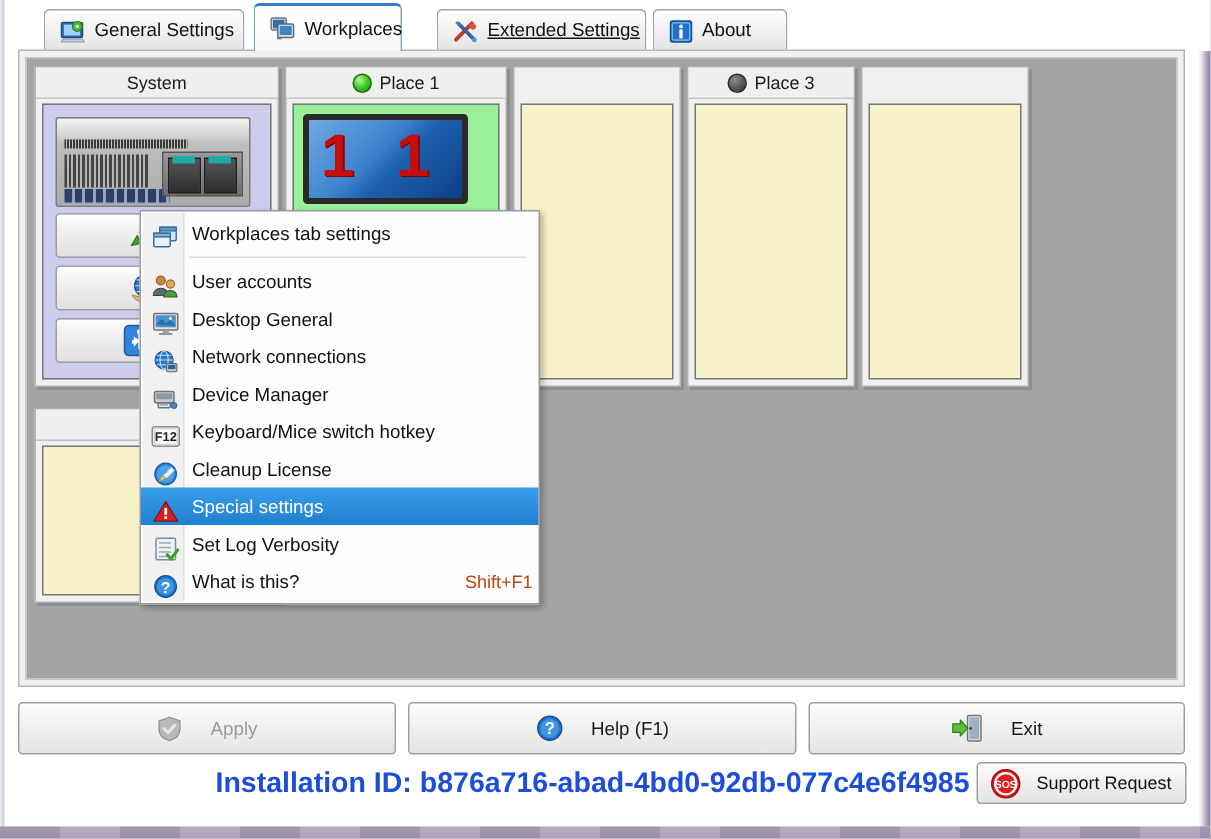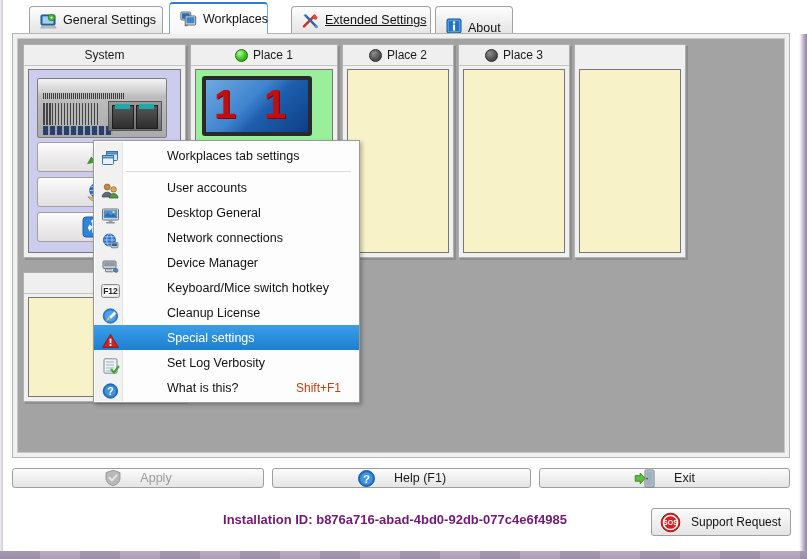--- a/index.html
+++ b/index.html
@@ -94,40 +94,40 @@
     color:#c40d0d;line-height:1;font-family:"Liberation Sans",sans-serif;
     text-shadow:1px 1px 0 #7a0606;}
 
   
   .ctxmenu{position:absolute;left:93px;top:140px;width:267px;
     box-sizing:border-box;background:#fdfdfd;border:1px solid #9a9a9a;
     box-shadow:2px 2px 4px rgba(0,0,0,.28);z-index:50;padding:2px 0;}
   .ctxmenu .gutter{position:absolute;left:1px;top:1px;bottom:1px;width:27px;
     background:#f1f1f1;border-right:1px solid #e2e2e2;}
   .mi{position:relative;display:flex;align-items:center;height:25px;
-    padding:0 18px 0 4px;font-size:12.5px;color:#111;z-index:2;cursor:default;
-    white-space:nowrap;gap:39px;}
+    padding:0 4px 0 4px;font-size:12.5px;color:#111;z-index:2;cursor:default;
+    white-space:nowrap;}
   .mi .micon{width:24px;height:24px;flex:0 0 24px;display:flex;
     align-items:flex-end;justify-content:center;}
   .mi .mlabel{margin-left:6px;}
   .mi .maccel{margin-left:auto;font-size:12px;color:#c2410c;}
   .mi.sel{background:linear-gradient(to bottom,#3a9ee8,#1f7fd0);color:#fff;}
   .msep{height:1px;margin:3px 8px 3px 32px;background:#dcdcdc;z-index:2;position:relative;}
 
   
   .btnbar{position:absolute;left:12px;top:468px;width:778px;height:32px;}
-  .bigbtn{position:absolute;top:0;height:20px;box-sizing:border-box;
+  .bigbtn{position:absolute;top:0;height:35px;box-sizing:border-box;
     border:1px solid #9e9e9e;border-radius:3px;
     background:linear-gradient(to bottom,#fcfcfc,#f0efef 52%,#e6e5e5);
     display:flex;align-items:center;justify-content:center;gap:18px;
     font-size:12.5px;color:#1a1a1a;cursor:default;}
   .bigbtn.disabled{color:#9b9b9b;}
 
   .instline{position:absolute;left:0;top:512px;width:790px;text-align:center;
-    font-size:13px;font-weight:bold;color:#701a75;}
+    font-size:19px;font-weight:bold;color:#1d4ed8;}
   .supportbtn{position:absolute;left:651px;top:508px;width:140px;height:28px;
     box-sizing:border-box;border:1px solid #9e9e9e;border-radius:3px;
     background:linear-gradient(to bottom,#fcfcfc,#efeeee 55%,#e5e4e4);
     display:flex;align-items:center;gap:10px;padding-left:8px;
     font-size:12px;color:#111;cursor:default;}
 
   svg{display:block;}
 </style>
 </head>
 <body>
@@ -171,21 +171,21 @@
           <path d="M2 13.4 12.6 2.6" stroke="#c0392b" stroke-width="2.6" stroke-linecap="round"></path>
           <path d="M13.4 2.2a2.2 2.2 0 0 0-2.4 3l1.5 1.4a2.2 2.2 0 0 0 2.9-2.6z" fill="#d94f3d"></path>
           <path d="M14.4 13.6 3.6 2.6" stroke="#2f63a8" stroke-width="2.4" stroke-linecap="round"></path>
           <path d="M2.2 1.4 5.4 3.1 4.5 4.2 1.6 2.6z" fill="#4a7fc1"></path>
           <circle cx="14.2" cy="13.6" r="1.6" fill="#5f93d0"></circle>
         </svg>
       </span>
       <span class="tlabel">Extended Settings</span>
     </div>
 
-    <div class="tab" style="left:418px;width:78px;align-items:flex-end;">
+    <div class="tab" style="left:418px;width:90px;">
       <span class="ticon">
         <svg width="16" height="16" viewBox="0 0 16 16">
           <rect x="1" y="1" width="14" height="14" rx="1.5" fill="#1f72c8" stroke="#14508f"></rect>
           <rect x="2.2" y="2.2" width="11.6" height="11.6" rx="1" fill="none" stroke="#7fc0ef" stroke-width=".8"></rect>
           <circle cx="8" cy="4.6" r="1.25" fill="#ffffff"></circle>
           <rect x="6.9" y="6.6" width="2.2" height="6" fill="#ffffff"></rect>
         </svg>
       </span>
       <span class="tlabel">About</span>
     </div>
@@ -259,24 +259,20 @@
         </div>
         <div class="panel-body body-active">
           <div class="monitor">
             <span class="num" style="left:8px;">1</span>
             <span class="num" style="left:58px;">1</span>
           </div>
         </div>
       </div>
 
       <div class="panel" style="left:324px;top:5px;width:112px;height:214px;">
-        <div class="panel-head">
-          <span class="led off"></span>
-          <span>Place 2</span>
-        </div>
         <div class="panel-body body-idle"></div>
       </div>
 
       <div class="panel" style="left:440px;top:5px;width:112px;height:214px;">
         <div class="panel-head">
           <span class="led off"></span>
           <span>Place 3</span>
         </div>
         <div class="panel-body body-idle"></div>
       </div>

